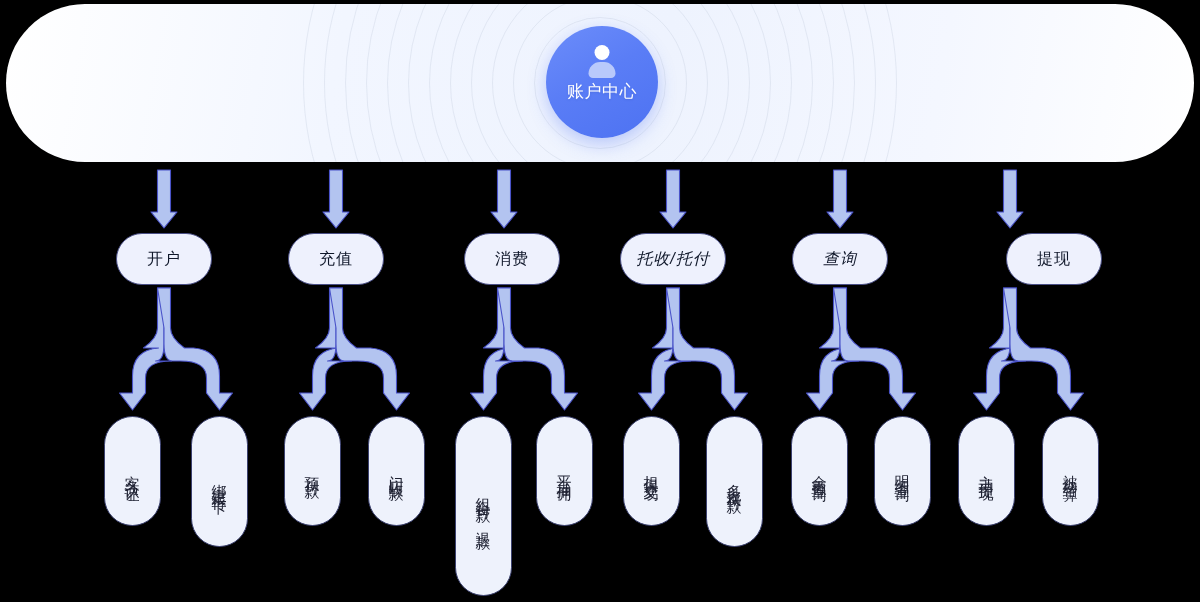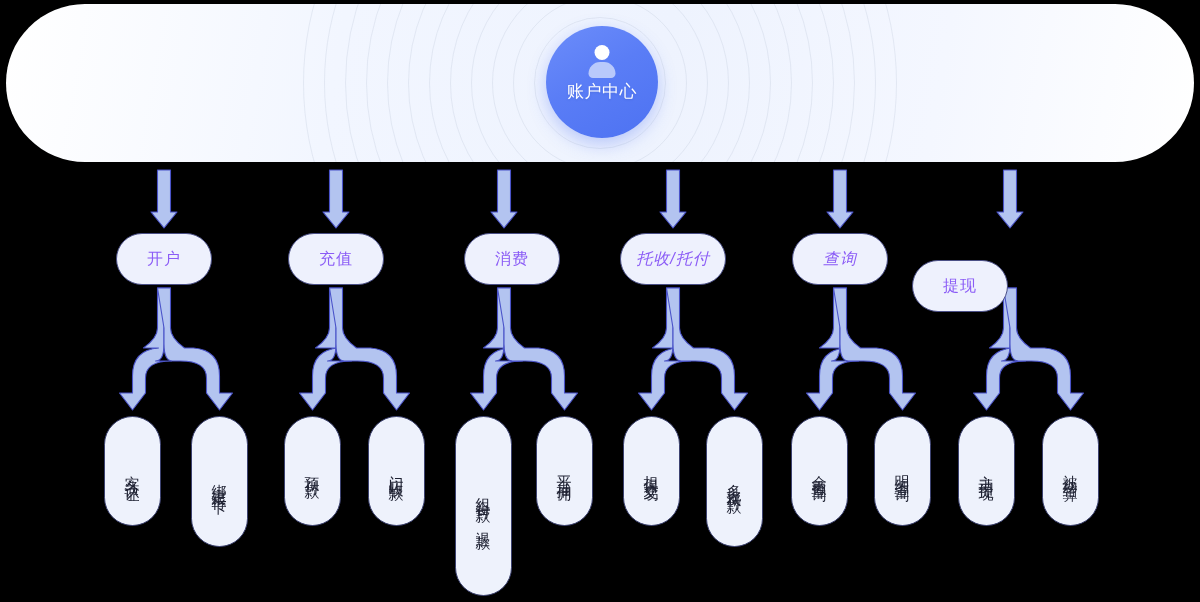--- a/index.html
+++ b/index.html
@@ -47,21 +47,21 @@
   
   #connectors{position:absolute;left:0;top:0;width:1200px;height:602px;}
 
   
   .l1-node{
     position:absolute;height:52px;
     border-radius:26px;
     background:#eef1fd;
     border:1.4px solid #4a4f86;
     display:flex;align-items:center;justify-content:center;
-    color:#8b5cf6;font-size:16px;letter-spacing:1px;
+    color:#0f172a;font-size:16px;letter-spacing:1px;
     box-sizing:border-box;
   }
 
   
   .leaf-node{
     position:absolute;width:57px;
     border-radius:29px;
     background:#eef2fc;
     border:1.4px solid #3c4270;
     box-sizing:border-box;
@@ -166,21 +166,21 @@
       </div>
       <div class="l1-node" style="left: 792px; top: 233px; width: 96px; font-style: italic;">
         <span>查询</span>
       </div>
       <div class="leaf-node" style="left: 791px; top: 416px; height: 110px;">
         <span>余额查询</span>
       </div>
       <div class="leaf-node" style="left: 874px; top: 416px; height: 110px;">
         <span>明细查询</span>
       </div>
-      <div class="l1-node" style="left: 912px; top: 233px; width: 96px; margin-top: 27px;">
+      <div class="l1-node" style="left: 1006px; top: 233px; width: 96px;">
         <span>提现</span>
       </div>
       <div class="leaf-node" style="left: 958px; top: 416px; height: 110px;">
         <span>主动提现</span>
       </div>
       <div class="leaf-node" style="left: 1042px; top: 416px; height: 110px;">
         <span>被动结算</span>
       </div>
     </div>
 

